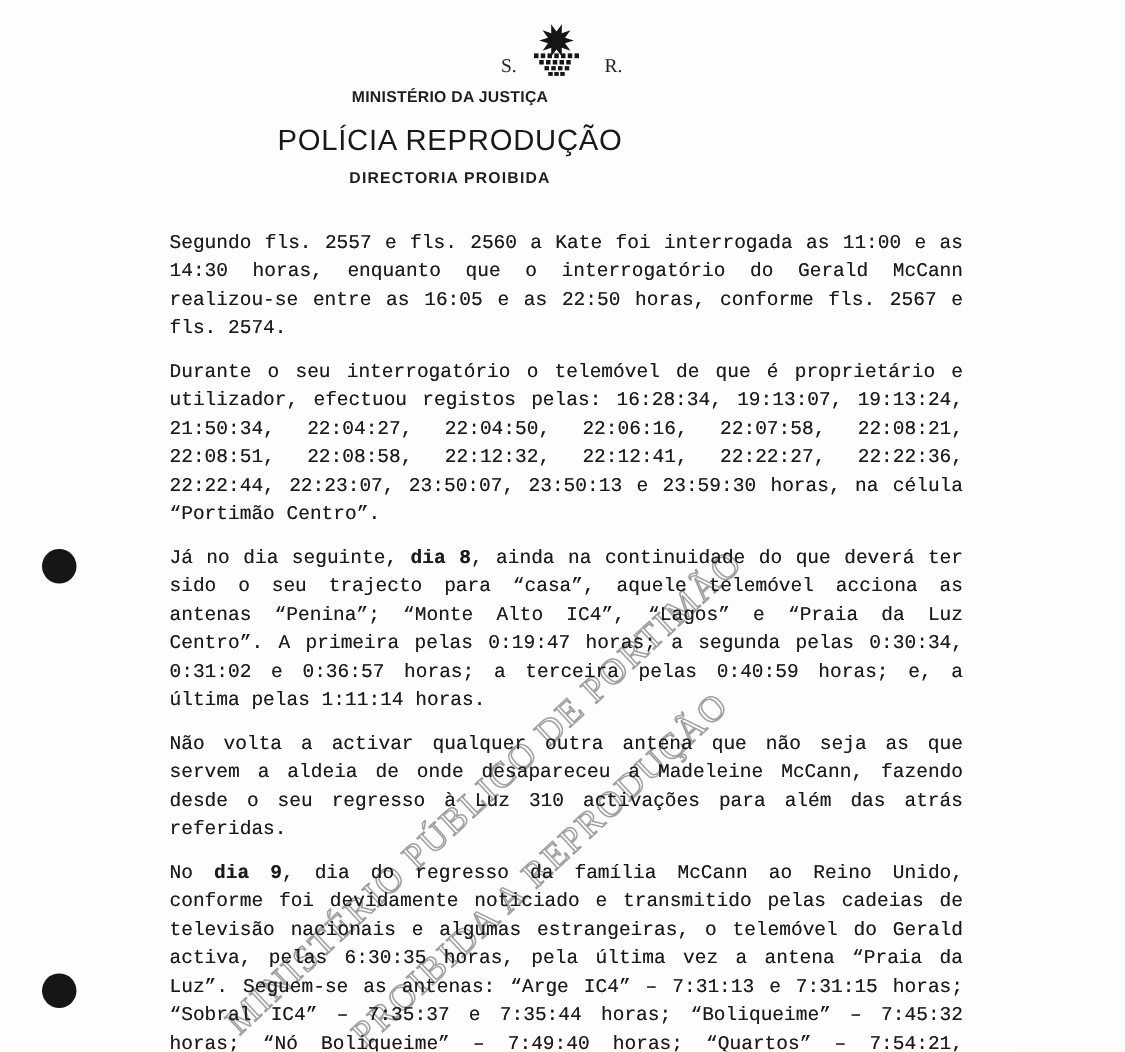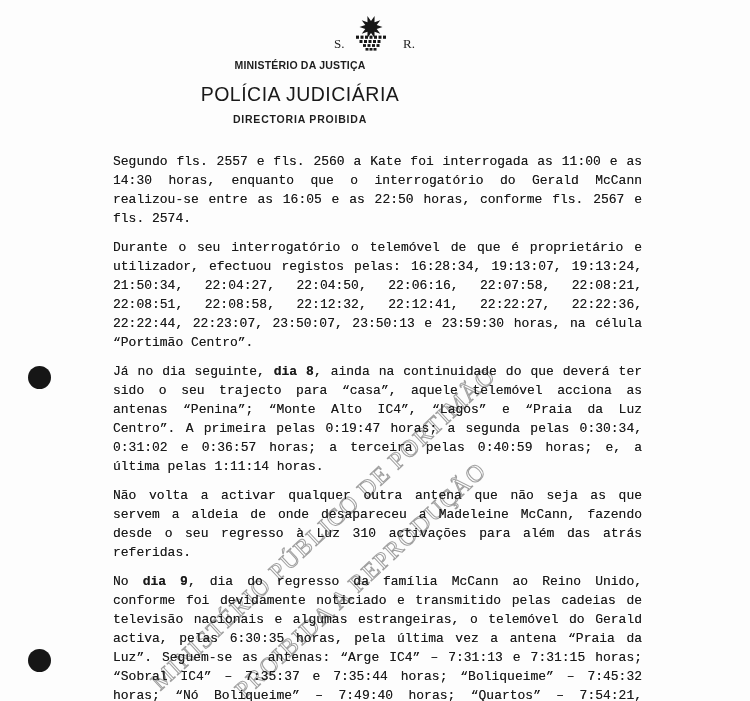--- a/index.html
+++ b/index.html
@@ -90,21 +90,21 @@
         <rect x="15.5" y="33" width="3" height="2.6"></rect>
           <rect x="19.5" y="33" width="3" height="2.6"></rect>
           <rect x="23.5" y="33" width="3" height="2.6"></rect>
       </g>
     </svg>
   </span>
 
   <span class="hdr-initial hdr-r">R.</span>
 
   <div class="hdr-line ministry">MINISTÉRIO DA JUSTIÇA</div>
-  <div class="hdr-line org">POLÍCIA JUDICIÁRIA</div>
+  <div class="hdr-line org">POLÍCIA REPRODUÇÃO</div>
   <div class="hdr-line dept">DIRECTORIA PROIBIDA</div>
 
   <div class="doc-body">
     <p><span>Segundo fls. 2557 e fls. 2560 a Kate foi interrogada as 11:00 e as 14:30 horas, enquanto que o interrogatório do Gerald McCann realizou-se entre as 16:05 e as 22:50 horas, conforme fls. 2567 e fls. 2574.</span></p>
     <p><span>Durante o seu interrogatório o telemóvel de que é proprietário e utilizador, efectuou registos pelas: 16:28:34, 19:13:07, 19:13:24, 21:50:34, 22:04:27, 22:04:50, 22:06:16, 22:07:58, 22:08:21, 22:08:51, 22:08:58, 22:12:32, 22:12:41, 22:22:27, 22:22:36, 22:22:44, 22:23:07, 23:50:07, 23:50:13 e 23:59:30 horas, na célula “Portimão Centro”.</span></p>
     <p><span>Já no dia seguinte, </span><span class="b">dia 8</span><span>, ainda na continuidade do que deverá ter sido o seu trajecto para “casa”, aquele telemóvel acciona as antenas “Penina”; “Monte Alto IC4”, “Lagos” e “Praia da Luz Centro”. A primeira pelas 0:19:47 horas; a segunda pelas 0:30:34, 0:31:02 e 0:36:57 horas; a terceira pelas 0:40:59 horas; e, a última pelas 1:11:14 horas.</span></p>
     <p><span>Não volta a activar qualquer outra antena que não seja as que servem a aldeia de onde desapareceu a Madeleine McCann, fazendo desde o seu regresso à Luz 310 activações para além das atrás referidas.</span></p>
     <p><span>No </span><span class="b">dia 9</span><span>, dia do regresso da família McCann ao Reino Unido, conforme foi devidamente noticiado e transmitido pelas cadeias de televisão nacionais e algumas estrangeiras, o telemóvel do Gerald activa, pelas 6:30:35 horas, pela última vez a antena “Praia da Luz”. Seguem-se as antenas: “Arge IC4” – 7:31:13 e 7:31:15 horas; “Sobral IC4” – 7:35:37 e 7:35:44 horas; “Boliqueime” – 7:45:32 horas; “Nó Boliqueime” – 7:49:40 horas; “Quartos” – 7:54:21, 7:54:29 e 7:55:49 horas; “Almansil” – 7:58:29 e 7:58:37 horas; “Faro” – 8:02:21 horas; “Faro Aeroporto” – 8:14:13, 8:33:40, 8:36:01, 8:39:54, 9:04:36, 9:05:33, 9:17:42, 9:17:52, 9:19:00, 9:22:14 e 9:30:18 horas; e, “Montenegro” – 9:40:39 e 9:40:42 horas.</span></p>
   </div>
 

